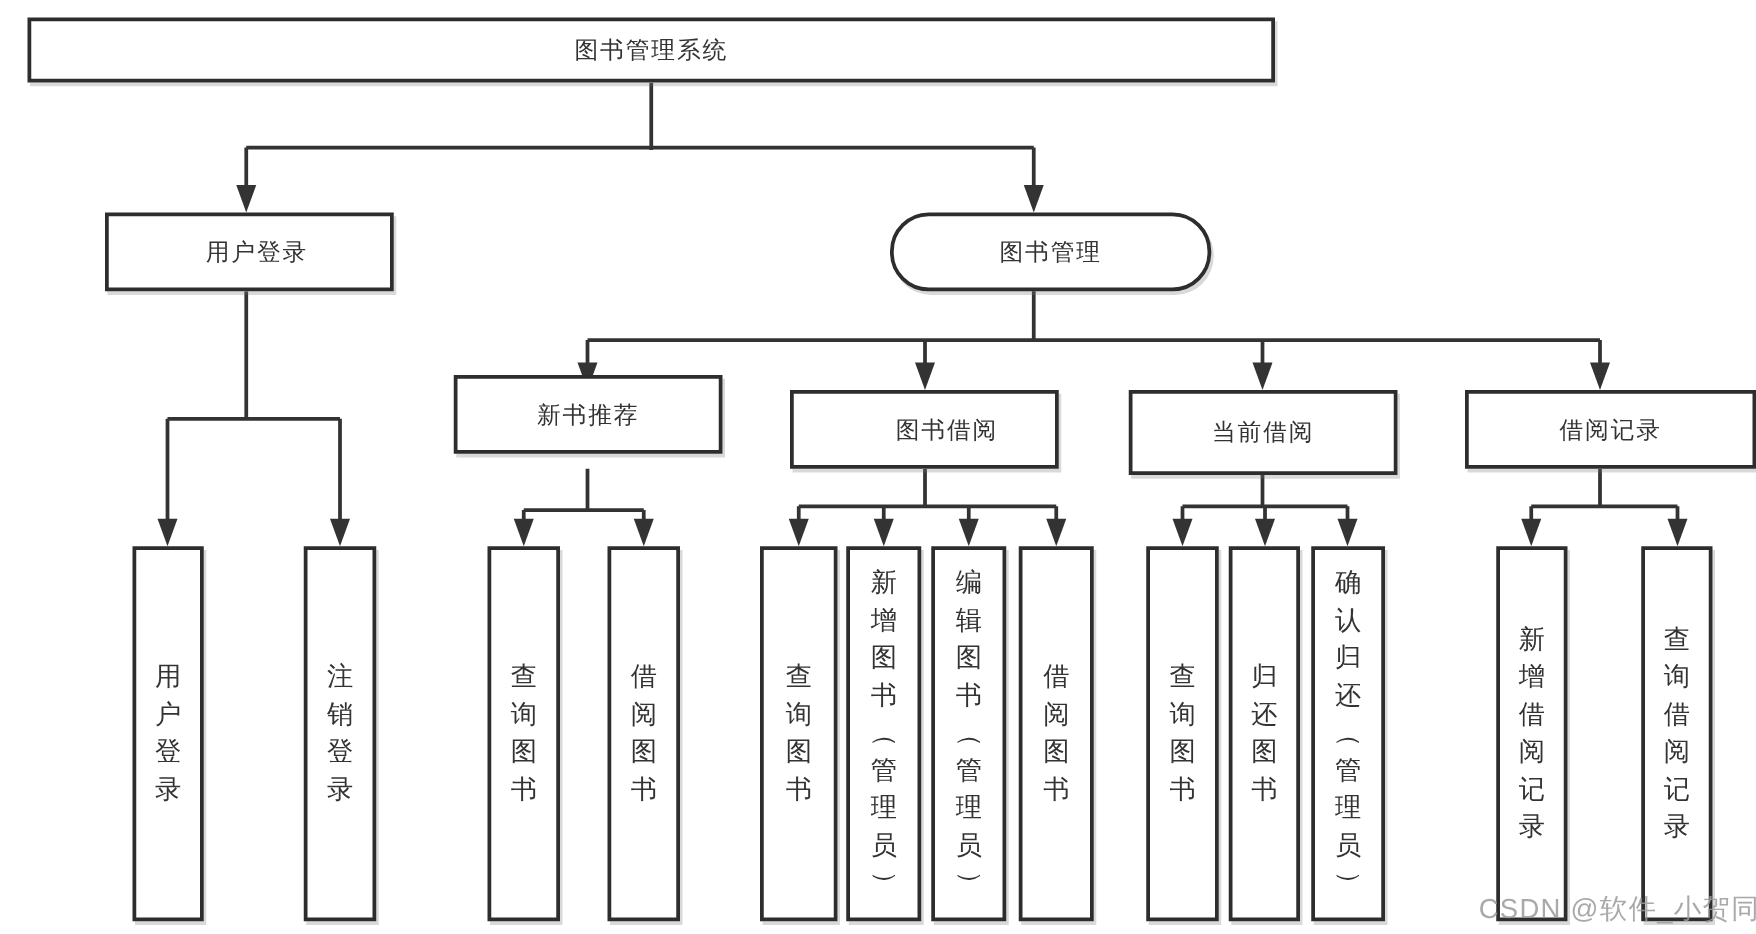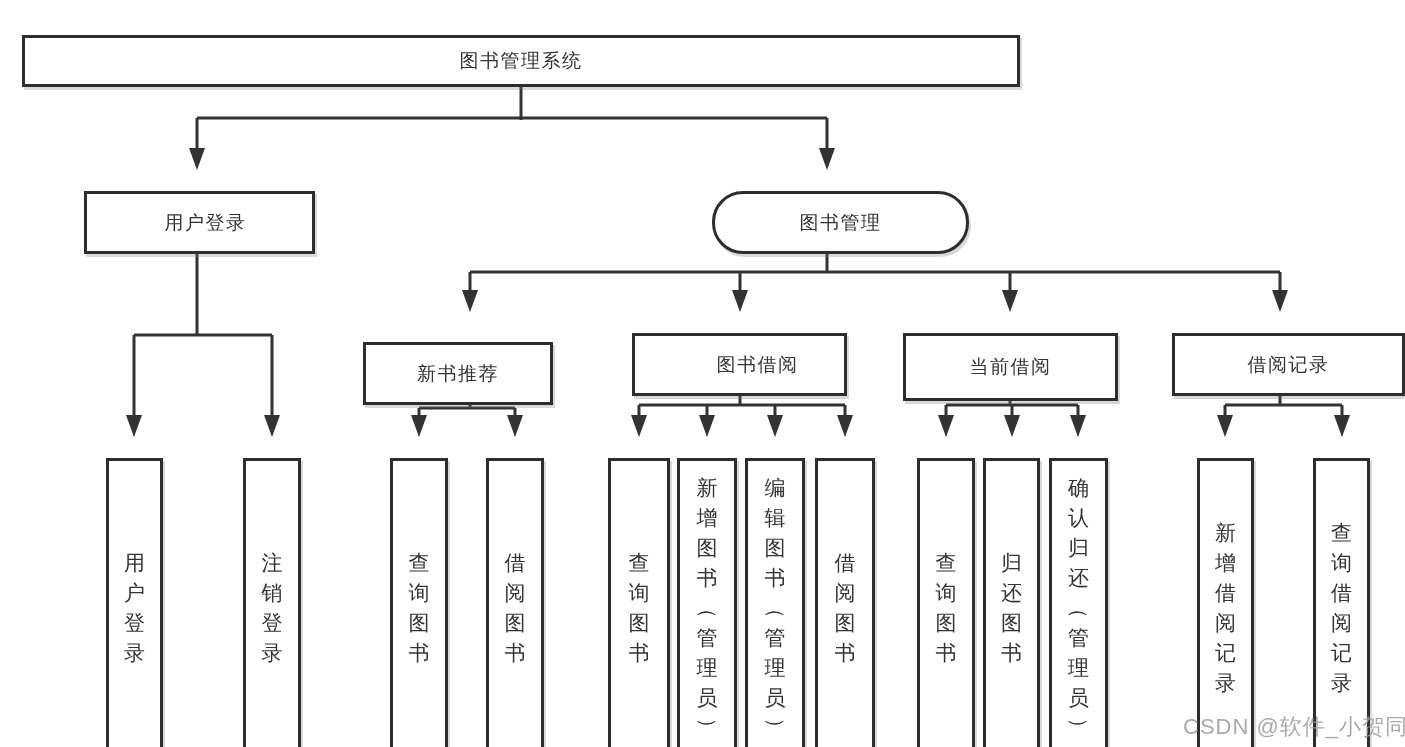--- a/index.html
+++ b/index.html
@@ -14,21 +14,20 @@
   .ln{fill:none;stroke:var(--line,#333333);stroke-width:3;}
   .ah{fill:var(--line,#333333);}
   .box{
     position:absolute;
     box-sizing:border-box;
     border:3px solid var(--box-border,#2d2d2d);
     background:#ffffff;
     display:flex;align-items:center;justify-content:center;
     box-shadow:2px 3px 0 rgba(120,120,120,0.28);
     z-index:1;
-    margin-top:21px;
   }
   .box .hlabel{
     font-size:19px;
     color:var(--text,#333333);
     letter-spacing:1.5px;
     white-space:nowrap;
   }
   .vtext{display:block;}
   .vchar{
     display:block;
@@ -87,21 +86,21 @@
     <span class="hlabel">图书管理系统</span>
   </div>
 
   <div class="box" style="left:84px;top:170px;width:231px;height:63px;padding-left:12px;">
     <span class="hlabel">用户登录</span>
   </div>
   <div class="box" style="left:712px;top:170px;width:257px;height:63px;border-radius:31px;">
     <span class="hlabel">图书管理</span>
   </div>
 
-  <div class="box" style="left:363px;top:321px;width:190px;height:63px;">
+  <div class="box" style="left:363px;top:300px;width:215px;height:63px;">
     <span class="hlabel">新书推荐</span>
   </div>
   <div class="box" style="left:632px;top:312px;width:215px;height:63px;padding-left:36px;">
     <span class="hlabel">图书借阅</span>
   </div>
   <div class="box" style="left:903px;top:312px;width:215px;height:68px;">
     <span class="hlabel">当前借阅</span>
   </div>
   <div class="box" style="left:1172px;top:312px;width:233px;height:63px;">
     <span class="hlabel">借阅记录</span>

